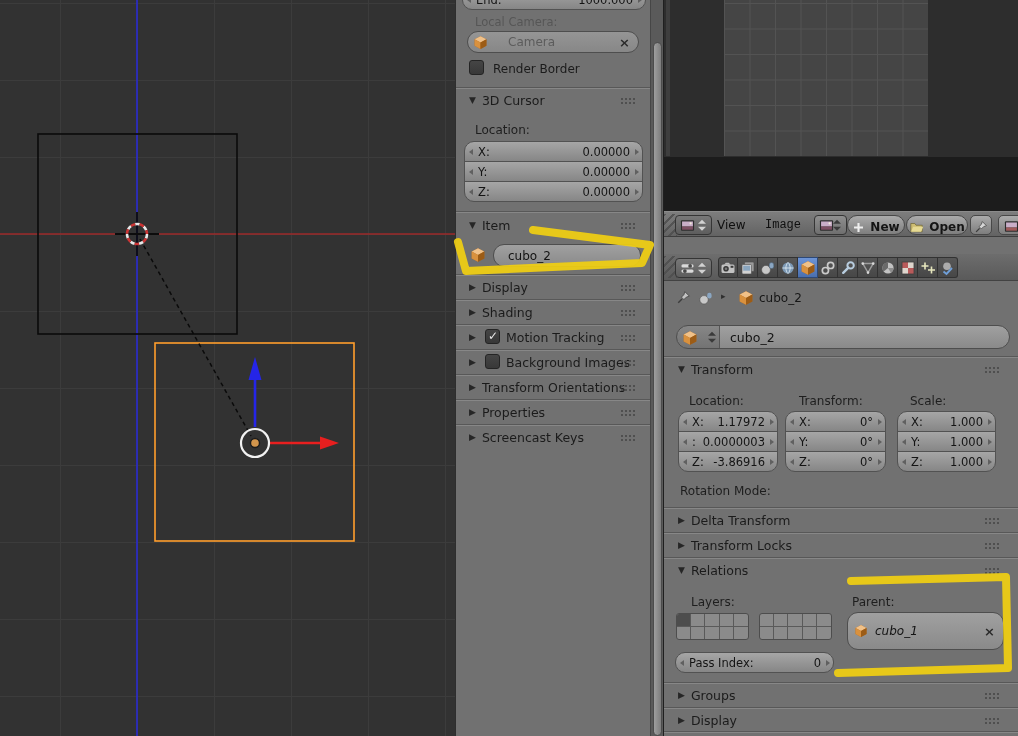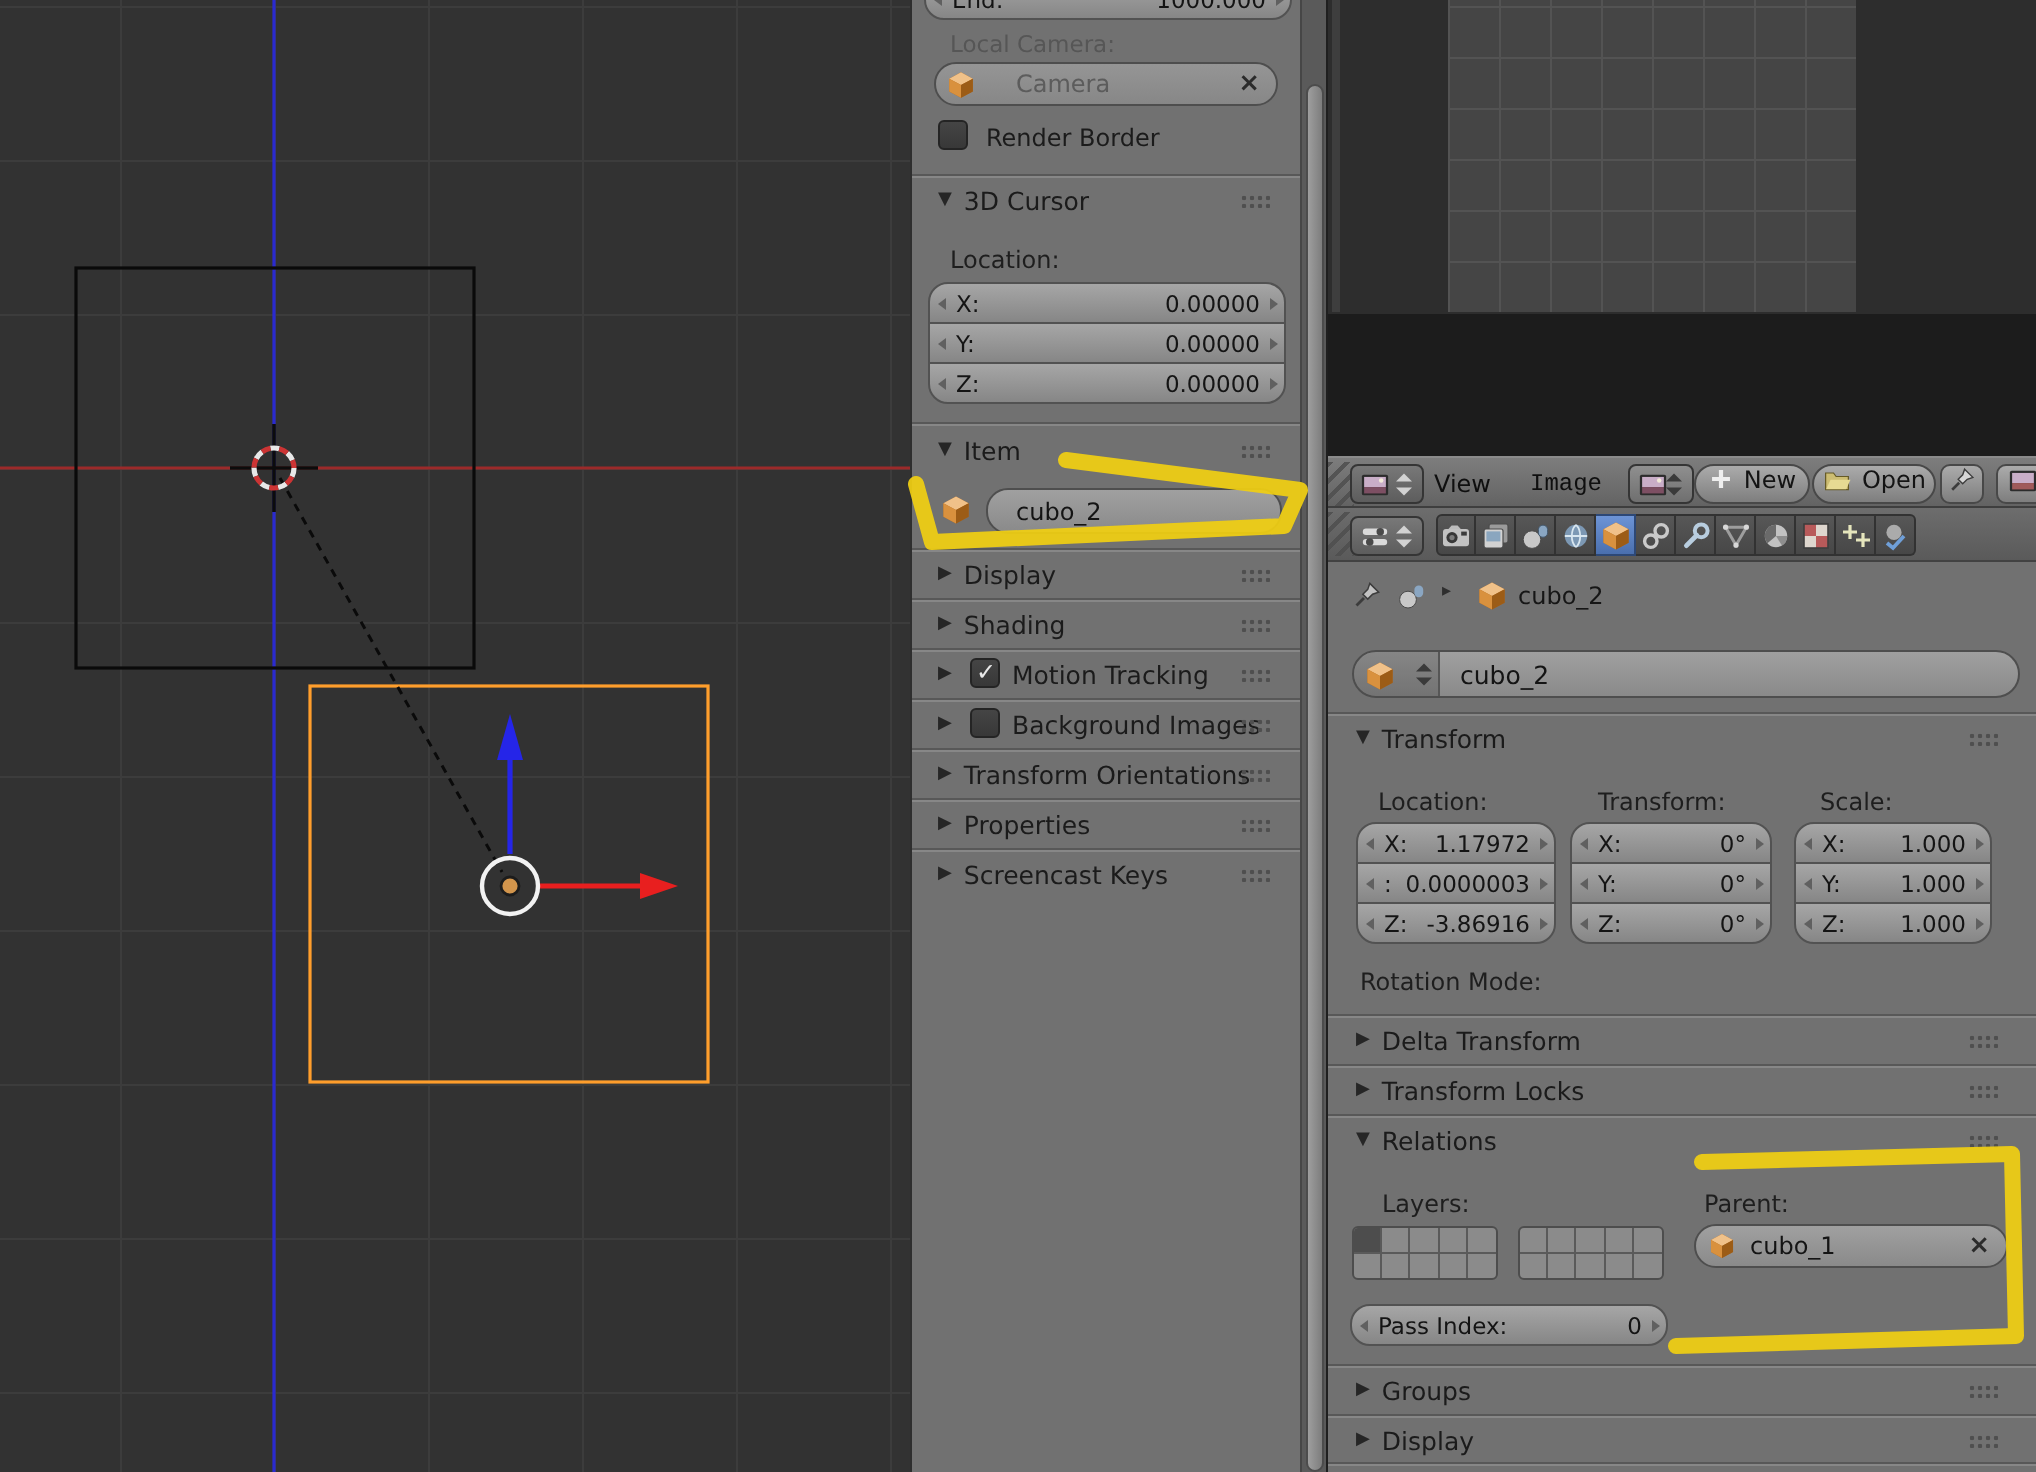--- a/index.html
+++ b/index.html
@@ -22,21 +22,21 @@
   .right{position:absolute;left:663px;top:0;width:355px;height:736px;background:#717171;
          border-left:1px solid #1f1f1f;box-sizing:border-box;}
   .imgcanvas{position:absolute;left:0;top:0;width:355px;height:228px;background:#2d2d2d;}
   .imggrid{position:absolute;left:60px;top:0;width:204px;height:156px;background:#454545;
            background-image:linear-gradient(90deg,#535353 1px,transparent 1px),
                             linear-gradient(#535353 1px,transparent 1px);
            background-size:25.5px 25.5px;background-position:0 3px;}
   .imgdark{position:absolute;left:0;top:157px;width:355px;height:71px;background:#1c1c1c;}
   .imgscrollstrip{position:absolute;left:2px;top:0;width:4px;height:156px;background:#4a4a4a;opacity:.6;}
   .hdr{position:absolute;left:0;width:355px;box-sizing:border-box;}
-  .imghdr{top:228px;height:26px;background:linear-gradient(#7d7d7d,#636363);
+  .imghdr{top:211px;height:26px;background:linear-gradient(#7d7d7d,#636363);
           border-top:1px solid #8b8b8b;border-bottom:1px solid #3e3e3e;}
   .prophdr{top:254px;height:27px;background:linear-gradient(#6d6d6d,#5a5a5a);
            border-bottom:1px solid #424242;}
   .propbody{position:absolute;left:0;top:281px;width:355px;height:455px;background:#717171;}
   .hatch{position:absolute;left:0;top:2px;width:13px;height:22px;
          background:repeating-linear-gradient(135deg,#4e4e4e 0 2px,transparent 2px 6px);opacity:.85;}
   
   .nf{position:absolute;display:flex;align-items:center;height:21px;box-sizing:border-box;
       background:linear-gradient(#a6a6a6,#868686);border:1px solid #525252;
       font-size:11.5px;color:#141414;padding:0 12px 0 13px;}
@@ -66,23 +66,23 @@
   .grip{position:absolute;width:15px;height:7px;
       background-image:radial-gradient(circle,#4f4f4f 1px,rgba(0,0,0,0) 1.3px);
       background-size:4px 4px;}
   .sep{position:absolute;left:0;right:0;height:1px;background:#585858;box-shadow:0 1px 0 rgba(255,255,255,.16);}
   .cb{position:absolute;width:15px;height:15px;box-sizing:border-box;border-radius:3px;
       background:linear-gradient(#454545,#383838);border:1px solid #242424;}
   .cb.checked::after{content:"✓";position:absolute;left:2px;top:-1px;color:#e9e9e9;font-size:12px;line-height:15px;}
   .lbl{position:absolute;font-size:11.5px;color:#2a2a2a;}
   .lbl.dis{color:#565656;}
   .menu{position:absolute;font-size:12px;color:#0f0f0f;top:6px;}
-  .btn{position:absolute;display:flex;align-items:flex-start;justify-content:center;gap:5px;box-sizing:border-box;
+  .btn{position:absolute;display:flex;align-items:flex-end;justify-content:center;gap:5px;box-sizing:border-box;
       background:linear-gradient(#ababab,#7e7e7e);border:1px solid #484848;border-radius:10px;
-      font-size:12px;color:#141414;}
+      font-size:12px;color:#141414;font-weight:bold;}
   .etype{position:absolute;display:flex;align-items:center;box-sizing:border-box;padding-left:4px;
       background:linear-gradient(#787878,#5d5d5d);border:1px solid #353535;border-radius:4px;}
   .tabstrip{position:absolute;display:flex;}
   .tab{width:20px;height:21px;display:flex;align-items:center;justify-content:center;box-sizing:border-box;
       background:linear-gradient(#575757,#474747);border:1px solid #323232;border-left-width:0;}
   .tab:first-child{border-left-width:1px;border-radius:3px 0 0 3px;}
   .tab:last-child{border-radius:0 3px 3px 0;}
   .tab.active{background:linear-gradient(#6d94d6,#4a6fae);border-color:#2d4876;}
   .lgrid{position:absolute;display:grid;grid-template-columns:repeat(5,1fr);grid-template-rows:repeat(2,1fr);
       background:#8b8b8b;border:1px solid #4d4d4d;border-radius:3px;overflow:hidden;box-sizing:border-box;}
@@ -575,21 +575,21 @@
           <span></span>
           <span></span>
           <span></span>
           <span></span>
           <span></span>
           <span></span>
           <span></span>
           <span></span>
       </div>
 
-      <div class="field" style="left:183px;top:331px;width:157px;height:22px;">
+      <div class="field" style="left:183px;top:331px;width:157px;height:38px;font-style:italic;">
         <span class="ic" style="width:14px;height:14px;margin-left:6px;"><svg viewBox="0 0 16 16" width="100%" height="100%">
               <path d="M8 1.2 14.3 4.6 14.3 11.4 8 14.8 1.7 11.4 1.7 4.6Z" fill="#b06a20"></path>
               <path d="M8 1.2 14.3 4.6 8 8 1.7 4.6Z" fill="#f0c189"></path>
               <path d="M8 8 1.7 4.6 1.7 11.4 8 14.8Z" fill="#d9913e"></path>
               <path d="M8 8 14.3 4.6 14.3 11.4 8 14.8Z" fill="#9c5c16"></path>
             </svg></span>
         <span style="margin-left:7px;">cubo_1</span>
         <span class="xbtn" style="right:8px;">×</span>
       </div>
 

